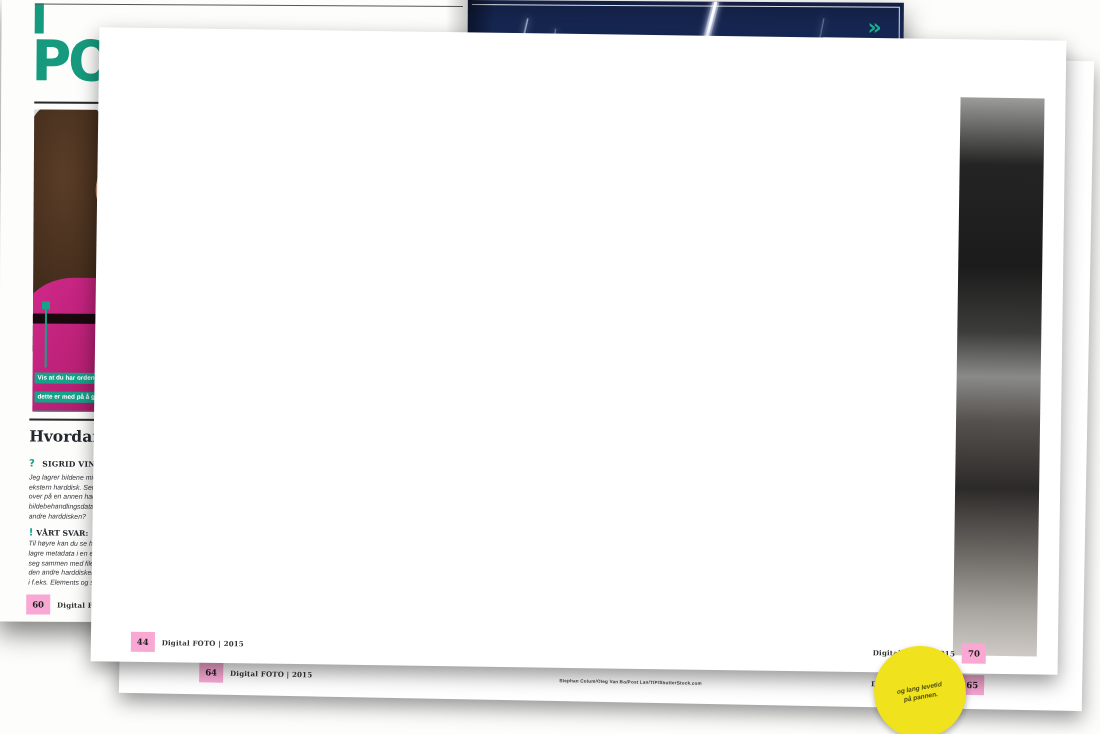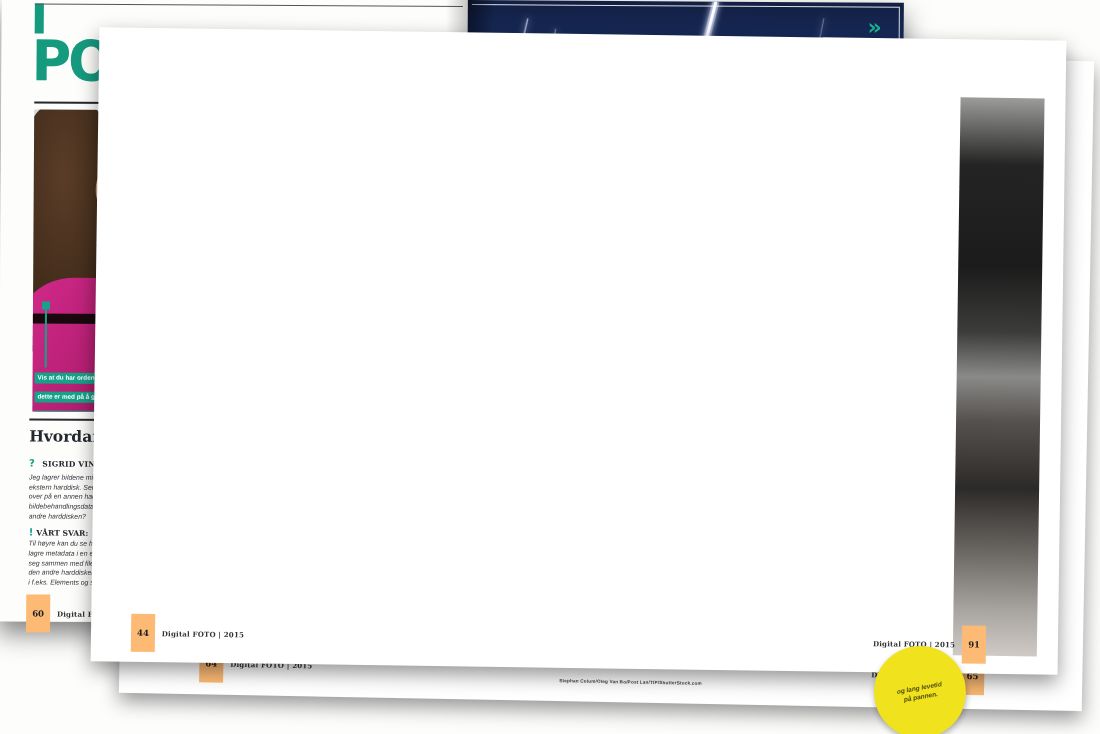--- a/index.html
+++ b/index.html
@@ -9,22 +9,22 @@
   #scene { position:relative; width:1100px; height:734px; }
 
   
   .pagesheet { position:absolute; background:#ffffff; box-shadow:0 8px 20px rgba(0,0,0,.42); }
   #under3 { left:125px; top:52px; width:963px; height:650px; transform:rotate(1.1deg); z-index:1; }
   #under2 { left:95px;  top:34px; width:967px; height:634px; transform:rotate(0.8deg); z-index:2; }
   #spread { left:60px;  top:20px; width:902px; height:624px; transform:rotate(0.35deg); z-index:10;
             box-shadow:0 12px 26px rgba(0,0,0,.5); background:#fdfdfb; }
 
   .footerline { position:absolute; display:flex; align-items:center; gap:7px; }
-  .pgnum { background:#fdba74; color:#222; font:bold 8.5px "DejaVu Serif", serif;
-           padding:14px 6px; min-width:10px; text-align:center; }
+  .pgnum { background:#f9a8d4; color:#222; font:bold 8.5px "DejaVu Serif", serif;
+           padding:5px 6px; min-width:10px; text-align:center; }
   .foottext { font:bold 7px "DejaVu Serif", serif; color:#333; letter-spacing:.2px; }
 
   .bwstrip { position:absolute; left:862px; top:58px; width:84px; height:558px;
      background:linear-gradient(180deg,#9c9c9a 0%,#60605e 6%,#242424 12%,#1b1b1b 30%,
         #3c3c3a 42%,#8a8a88 50%,#55514e 58%,#2c2a28 70%,#6e6a66 82%,#a9a5a1 92%,#cfcac6 100%); }
 
   #credit { font:bold 4.6px "Liberation Sans", sans-serif; color:#444; letter-spacing:.2px; }
 
   #sticker { position:absolute; left:874px; top:646px; width:92px; height:92px; border-radius:50%;
      background:#f0e21c; z-index:3; box-shadow:0 3px 6px rgba(0,0,0,.3);
@@ -211,21 +211,21 @@
   </div>
 
   <div id="under2" class="pagesheet">
     <div class="bwstrip"></div>
     <div class="footerline" style="left:40px; bottom:10px;">
       <span class="pgnum">44</span>
       <span class="foottext">Digital FOTO | 2015</span>
     </div>
     <div class="footerline" style="left:782px; bottom:10px;">
       <span class="foottext">Digital FOTO | 2015</span>
-      <span class="pgnum">91</span>
+      <span class="pgnum">70</span>
     </div>
   </div>
 
   <div id="sticker">
     <div>og lang levetid</div>
     <div>på pannen.</div>
   </div>
 
   <div id="spread">
 

